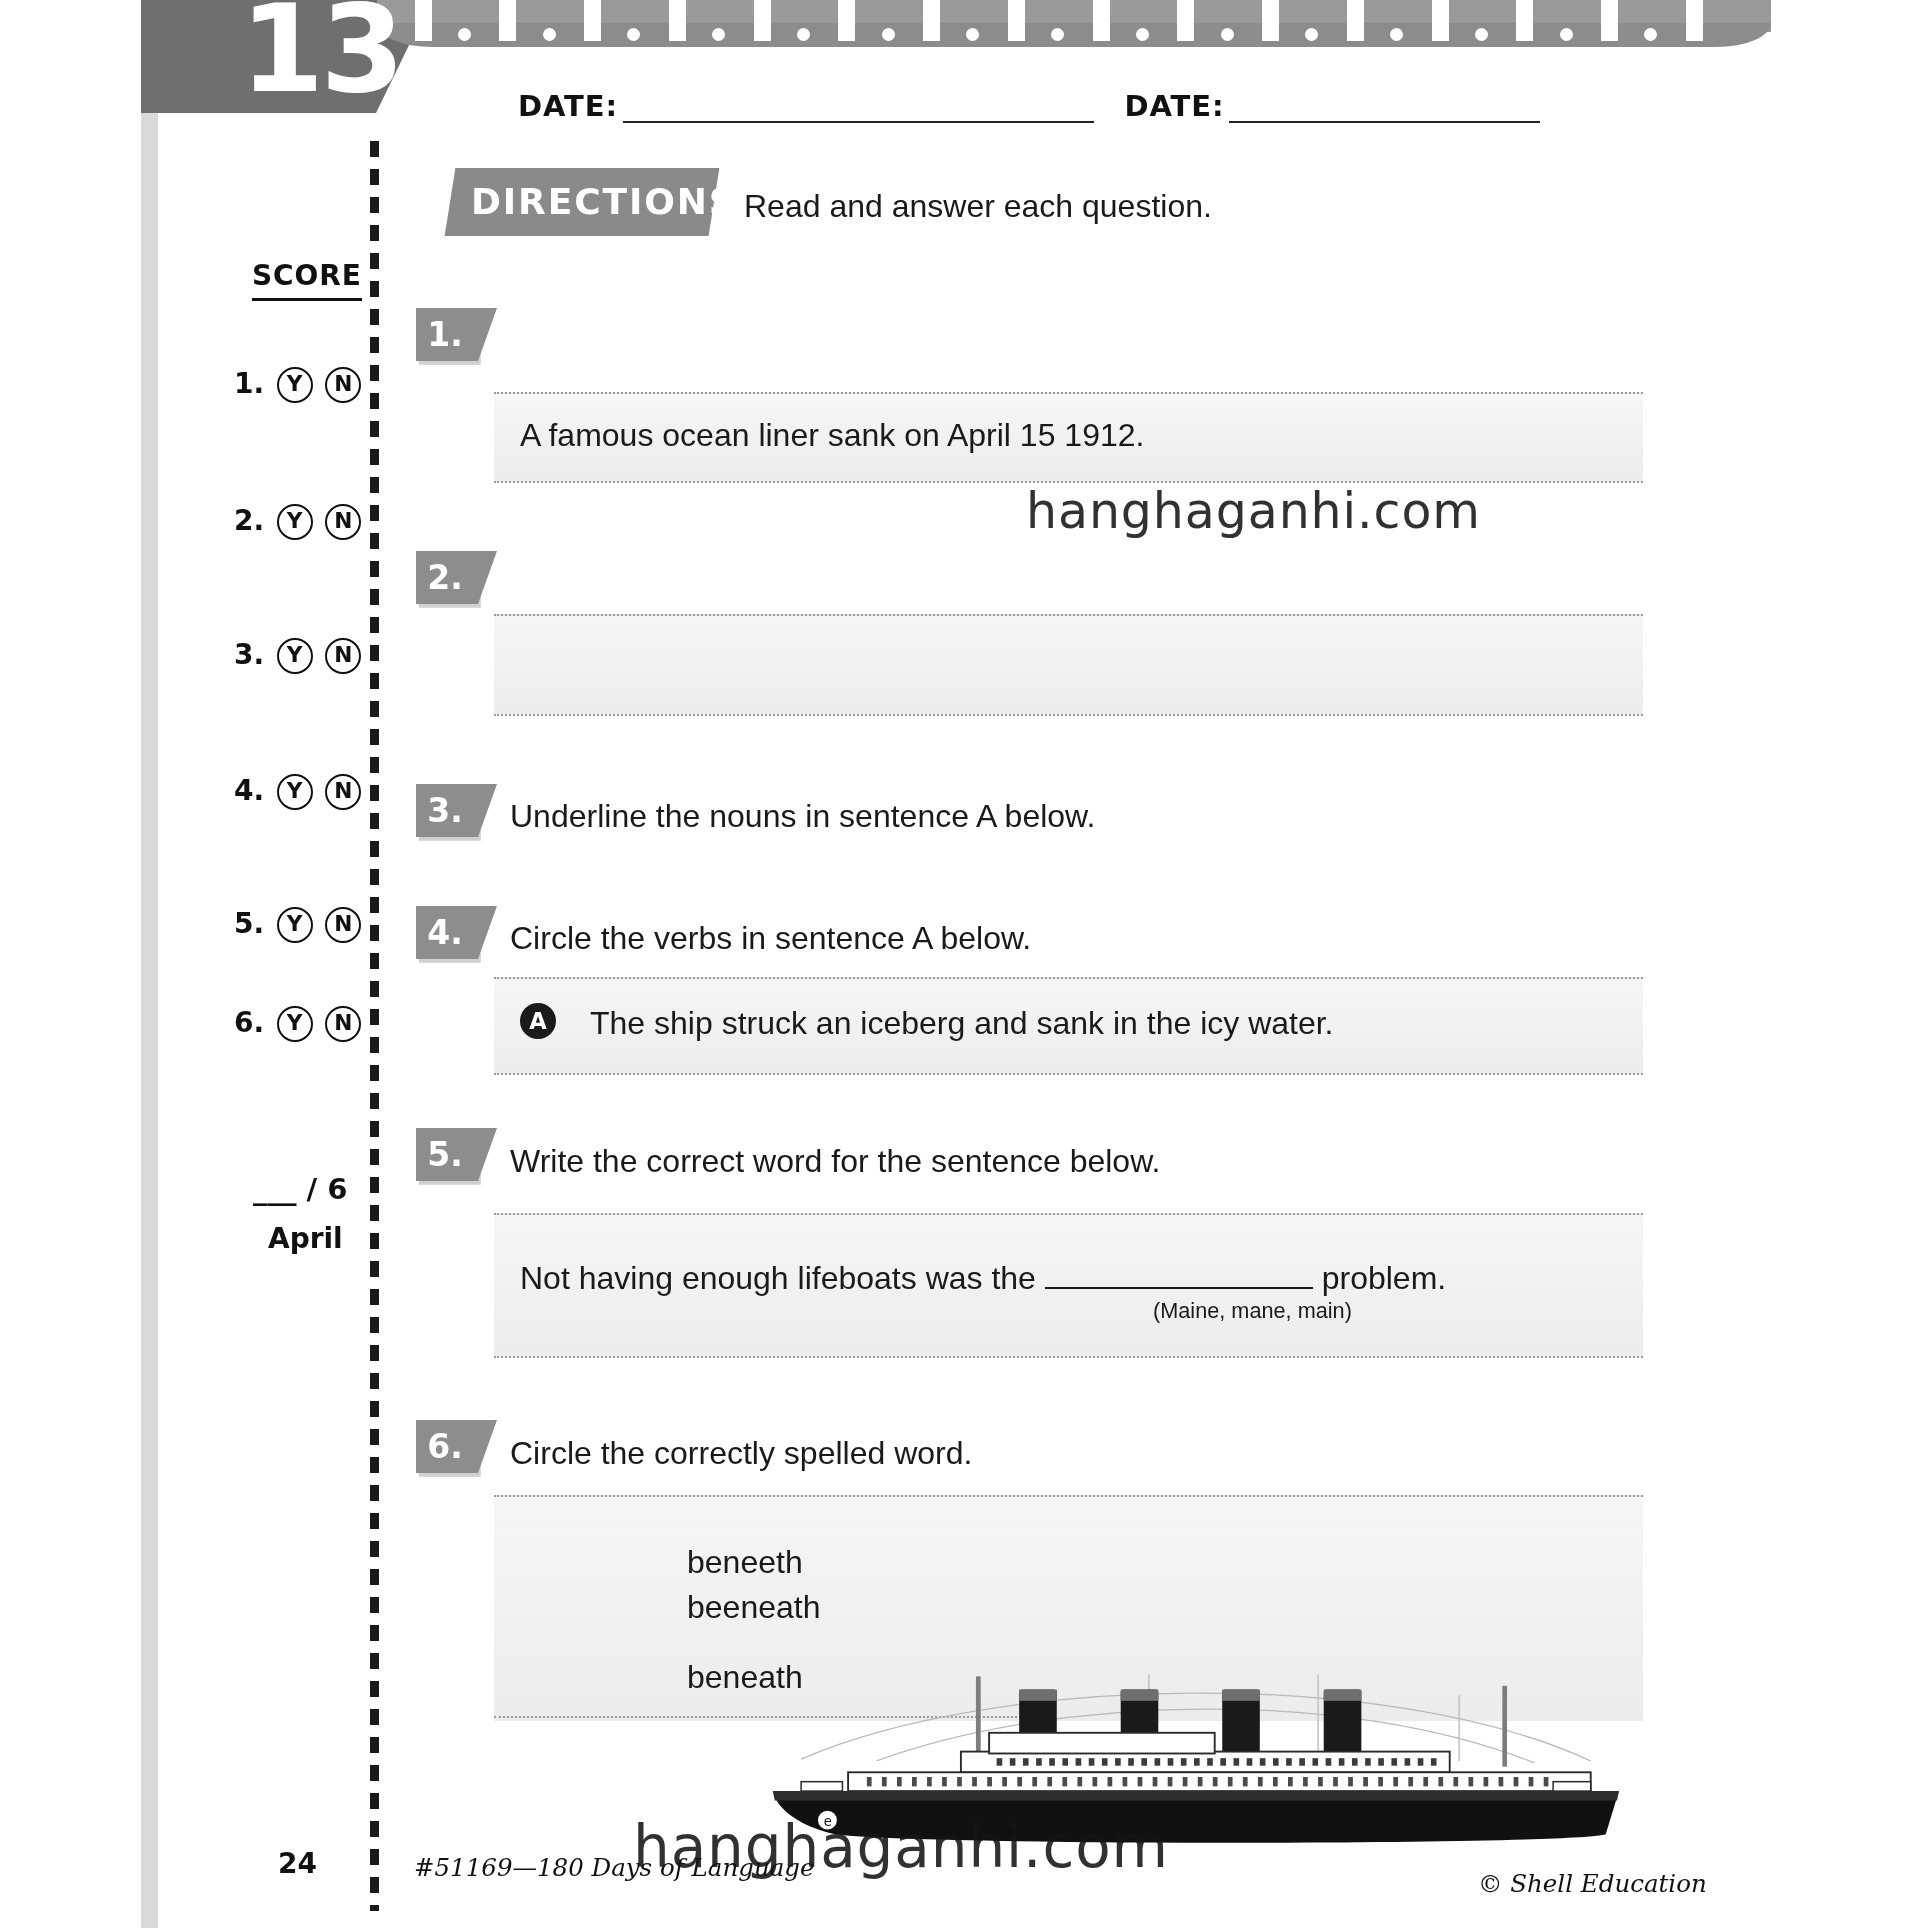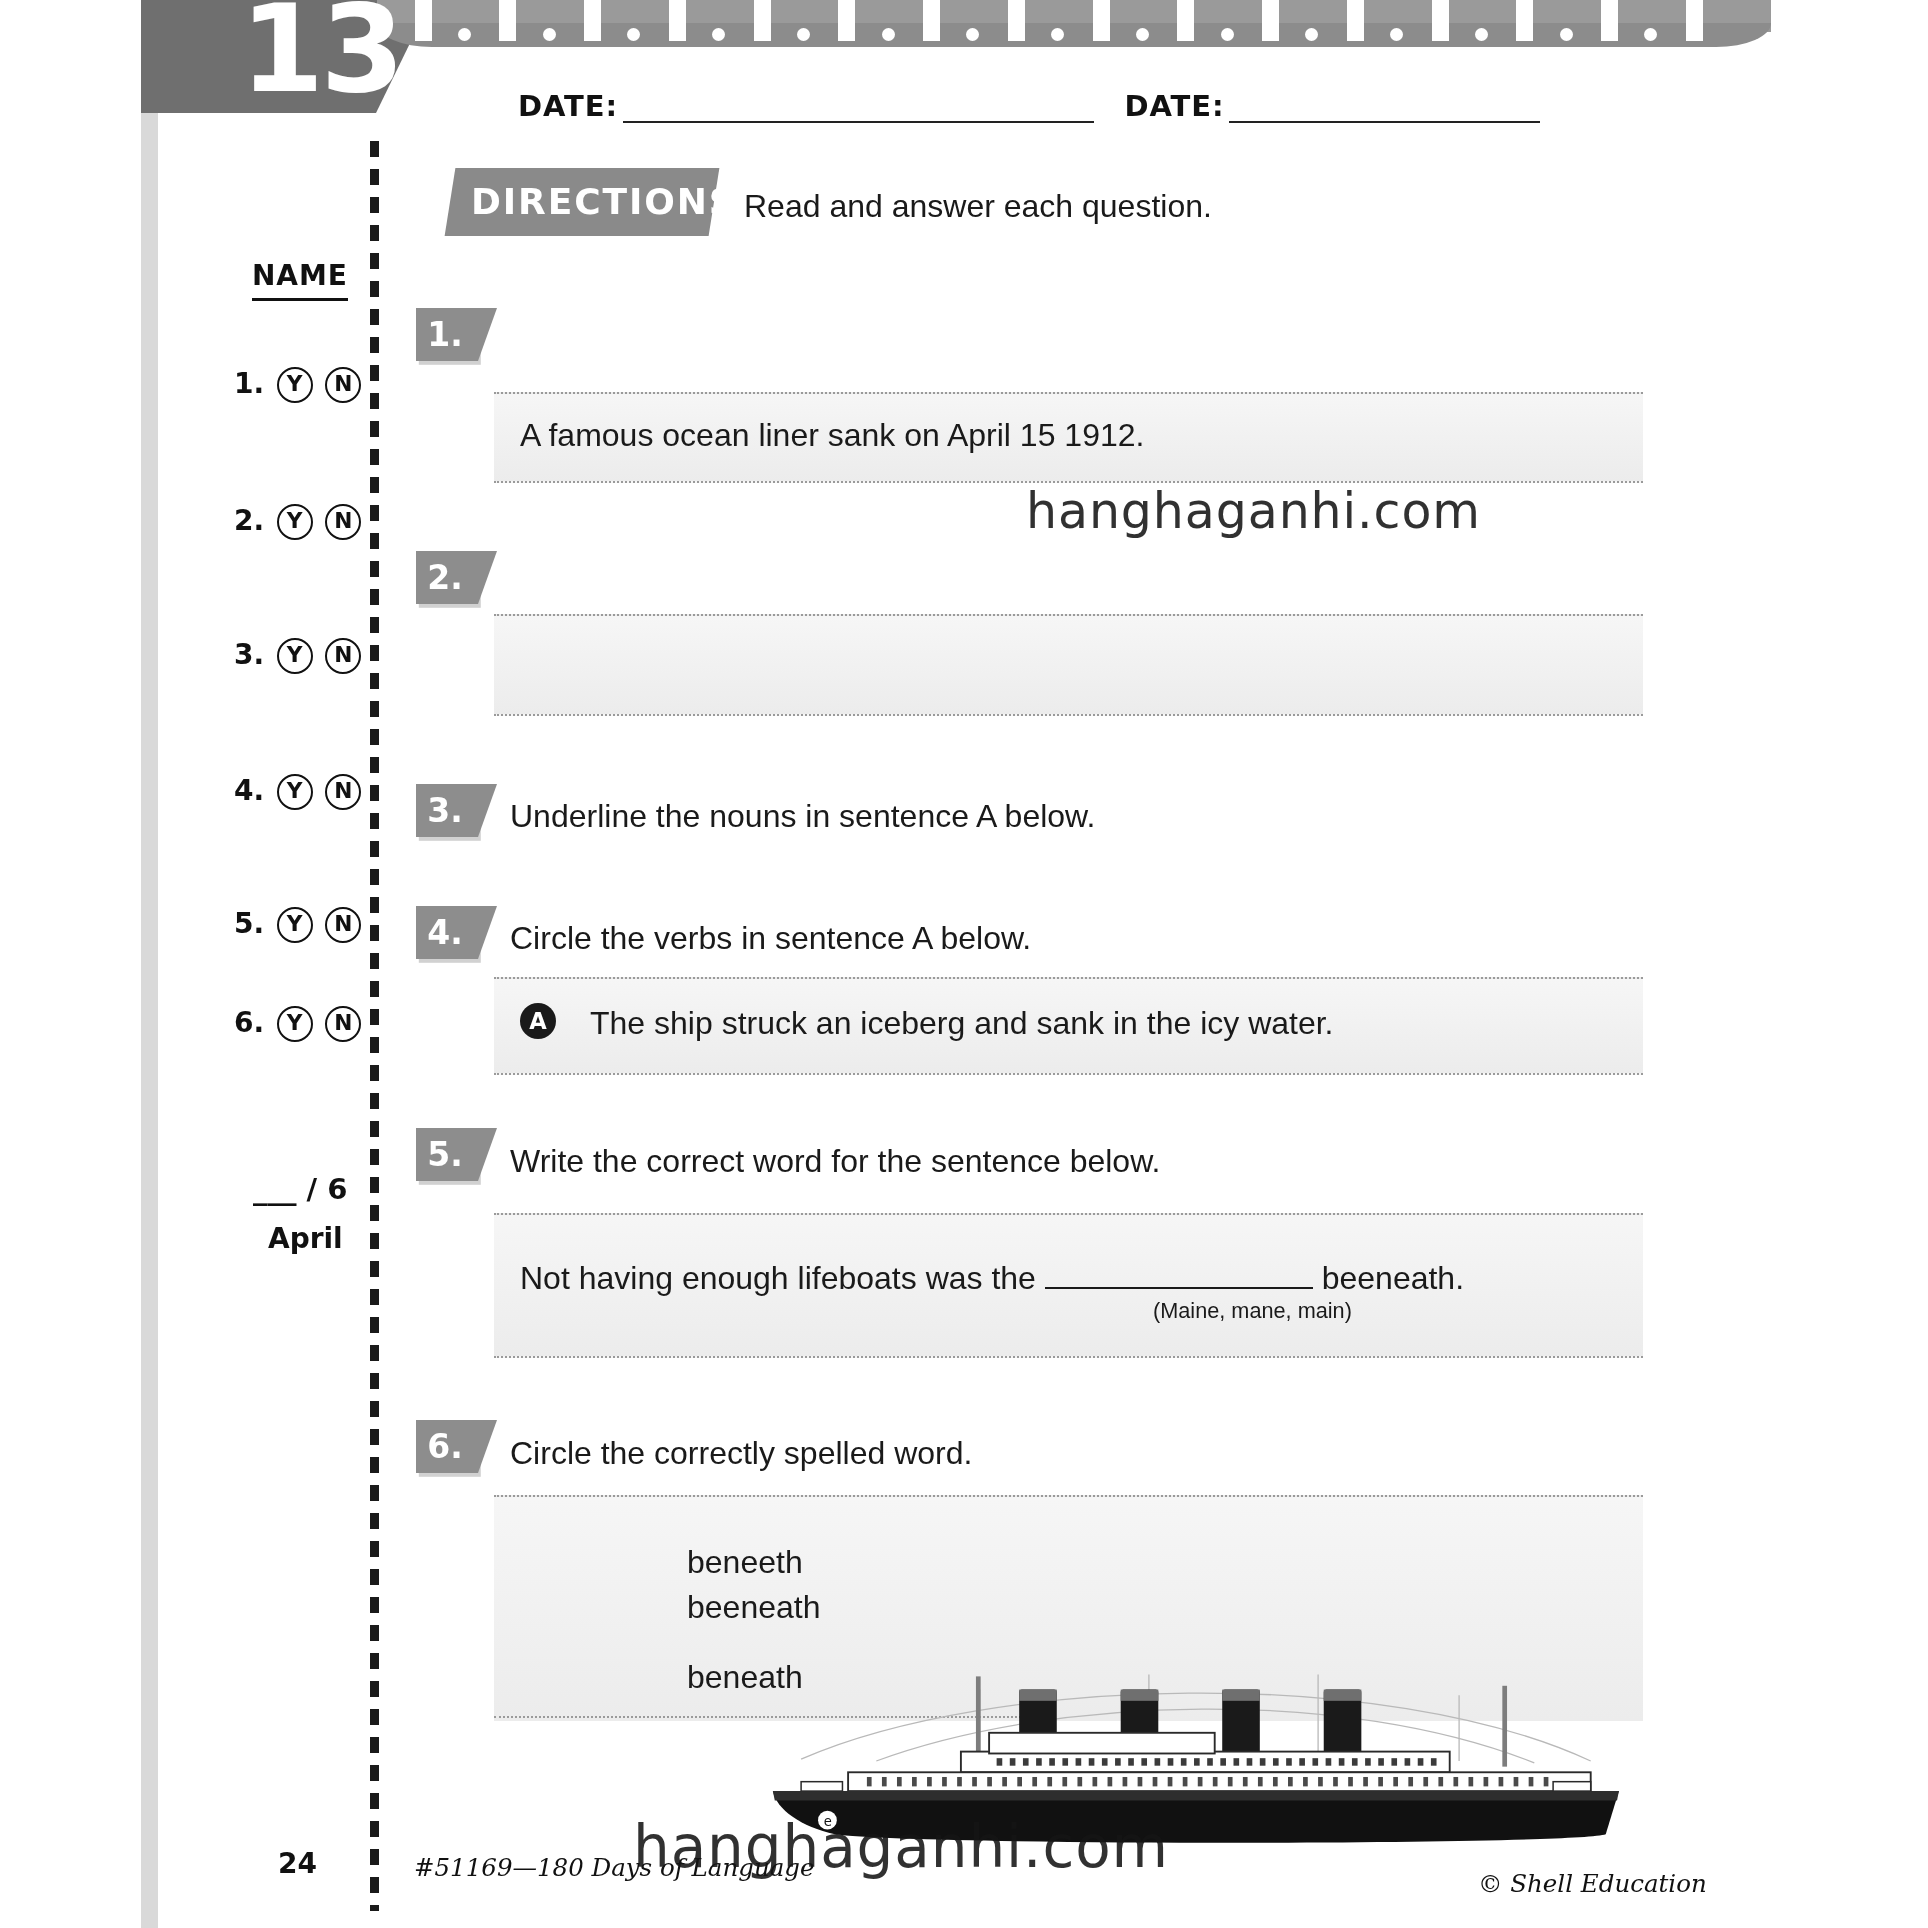--- a/index.html
+++ b/index.html
@@ -391,21 +391,21 @@
     <span class="field-label">DATE:</span>
     <span class="rule" style="width:471px"></span>
     <span class="field-label" style="margin-left:26px">DATE:</span>
     <span class="rule" style="width:311px"></span>
   </div>
 
   <div class="dir-banner"></div>
   <div class="dir-banner-text">DIRECTIONS</div>
   <div class="dir-text">Read and answer each question.</div>
 
-  <div class="score-title">NAME</div>
+  <div class="score-title">SCORE</div>
 
   <div class="score-row" style="top:367px">
     <span>1.</span>
     <span class="yn">Y</span>
     <span class="yn">N</span>
   </div>
   <div class="score-row" style="top:504px">
     <span>2.</span>
     <span class="yn">Y</span>
     <span class="yn">N</span>
@@ -462,21 +462,21 @@
   <div class="ans-sentence" style="left:590px; top:1005px;">The ship struck an iceberg and sank in the icy water.</div>
 
   <div class="qflag" style="left:416px; top:1128px;">
     <span>5.</span>
   </div>
   <div class="qtext" style="left:510px; top:1143px;">Write the correct word for the sentence below.</div>
   <div class="ansbox" style="left:494px; top:1213px; width:1149px; height:141px;"></div>
   <div class="ans-sentence" style="left:520px; top:1260px;">
     <span>Not having enough lifeboats was the</span>
     <span class="blank-inline"></span>
-    <span>beeneath.</span>
+    <span>problem.</span>
   </div>
   <div class="choice-hint" style="left:1153px; top:1298px;">(Maine, mane, main)</div>
 
   <div class="qflag" style="left:416px; top:1420px;">
     <span>6.</span>
   </div>
   <div class="qtext" style="left:510px; top:1435px;">Circle the correctly spelled word.</div>
   <div class="ansbox" style="left:494px; top:1495px; width:1149px; height:224px; border-bottom:none;"></div>
   <div class="spell-option" style="left:687px; top:1520px;margin-top:24px;">beneeth</div>
   <div class="spell-option" style="left:687px; top:1589px;">beeneath</div>

